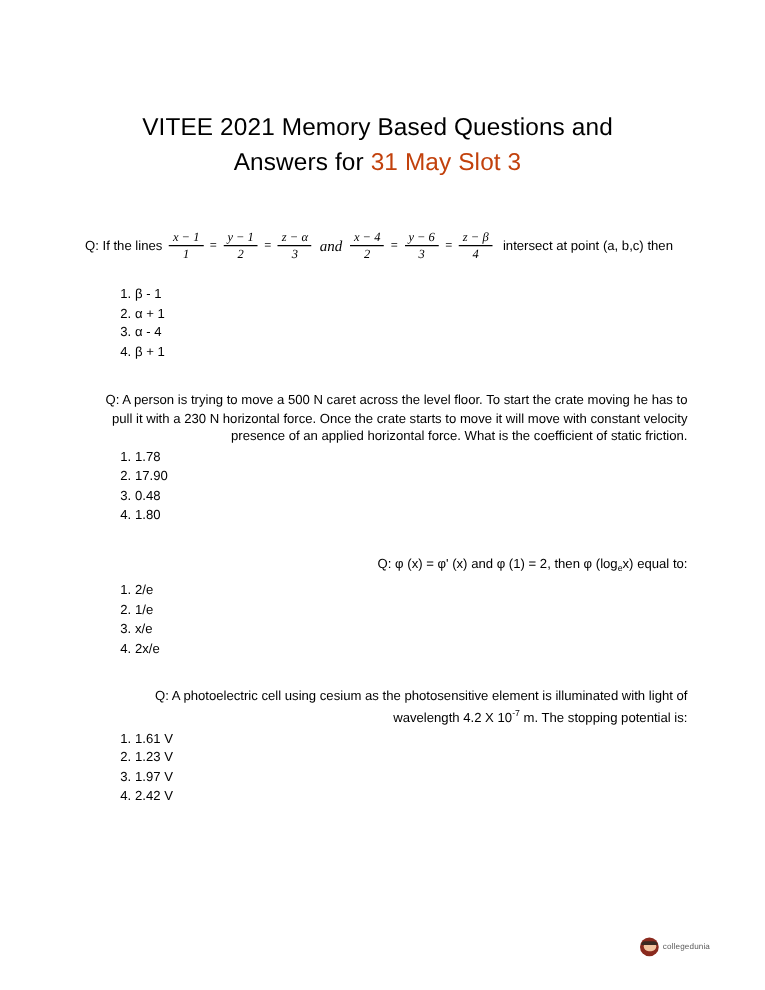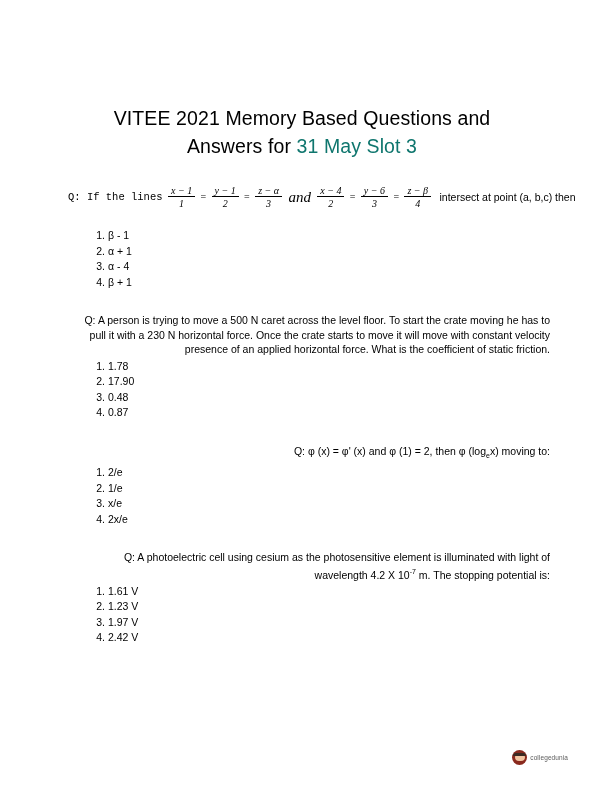--- a/index.html
+++ b/index.html
@@ -14,32 +14,32 @@
     color: #000000;
     position: relative;
     overflow: hidden;
   }
   .page {
     position: absolute;
     left: 0; top: 0;
     width: 604px;
     height: 792px;
     box-sizing: border-box;
-    padding: 16px;
+    padding: 0;
   }
   .title {
     text-align: center;
     font-size: 19.5px;
     line-height: 28px;
     margin: 88px 70px 0 70px;
     font-weight: normal;
     letter-spacing: 0.1px;
   }
   .title .accent {
-    color: #0f766e;
+    color: #c2410c;
   }
   .content {
     position: absolute;
     left: 68px;
     top: 168px;
     width: 482px;
   }
   .q-block {
     margin-bottom: 14px;
   }
@@ -96,28 +96,28 @@
     font-family: "Liberation Serif", serif;
     font-style: normal;
     font-size: 10px;
     margin: 0 2px;
   }
   .andword {
     display: inline-block;
     vertical-align: middle;
     font-family: "Liberation Serif", serif;
     font-style: italic;
-    font-size: 15px;
+    font-size: 12px;
     margin: 0 3px;
   }
   .qlead {
     display: inline-block;
     vertical-align: middle;
     font-size: 10.5px;
-    font-family: Liberation Mono, monospace;
+    font-family: Liberation Sans, sans-serif;
     font-style: normal;
   }
   .qtail {
     display: inline-block;
     vertical-align: middle;
     font-size: 10.5px;
     font-family: "Liberation Sans", sans-serif;
     font-style: normal;
     margin-left: 3px;
     text-align: right;
@@ -235,29 +235,29 @@
     </div>
 
     <div class="spacer-lg"></div>
 
     <div class="q-block">
       <div class="q-text">Q: A person is trying to move a 500  N caret across the level floor. To start the crate moving he has to pull it with a 230 N horizontal force. Once the crate starts to move it will move with constant velocity presence of an applied horizontal force. What is the coefficient of static friction.</div>
       <ol class="options">
         <li><span class="num">1.</span><span>1.78</span></li>
         <li><span class="num">2.</span><span>17.90</span></li>
         <li><span class="num">3.</span><span>0.48</span></li>
-        <li><span class="num">4.</span><span>0.87</span></li>
+        <li><span class="num">4.</span><span>1.80</span></li>
       </ol>
     </div>
 
     <div class="spacer-lg"></div>
 
 
     <div class="q-block">
-      <div class="q-text"><span>Q: φ (x) = φ' (x) and φ (1) = 2, then φ (log</span><sub class="small">e</sub><span>x) moving to:</span></div>
+      <div class="q-text"><span>Q: φ (x) = φ' (x) and φ (1) = 2, then φ (log</span><sub class="small">e</sub><span>x) equal to:</span></div>
       <ol class="options">
         <li><span class="num">1.</span><span>2/e</span></li>
         <li><span class="num">2.</span><span>1/e</span></li>
         <li><span class="num">3.</span><span>x/e</span></li>
         <li><span class="num">4.</span><span>2x/e</span></li>
       </ol>
     </div>
 
     <div class="spacer-lg"></div>
 

